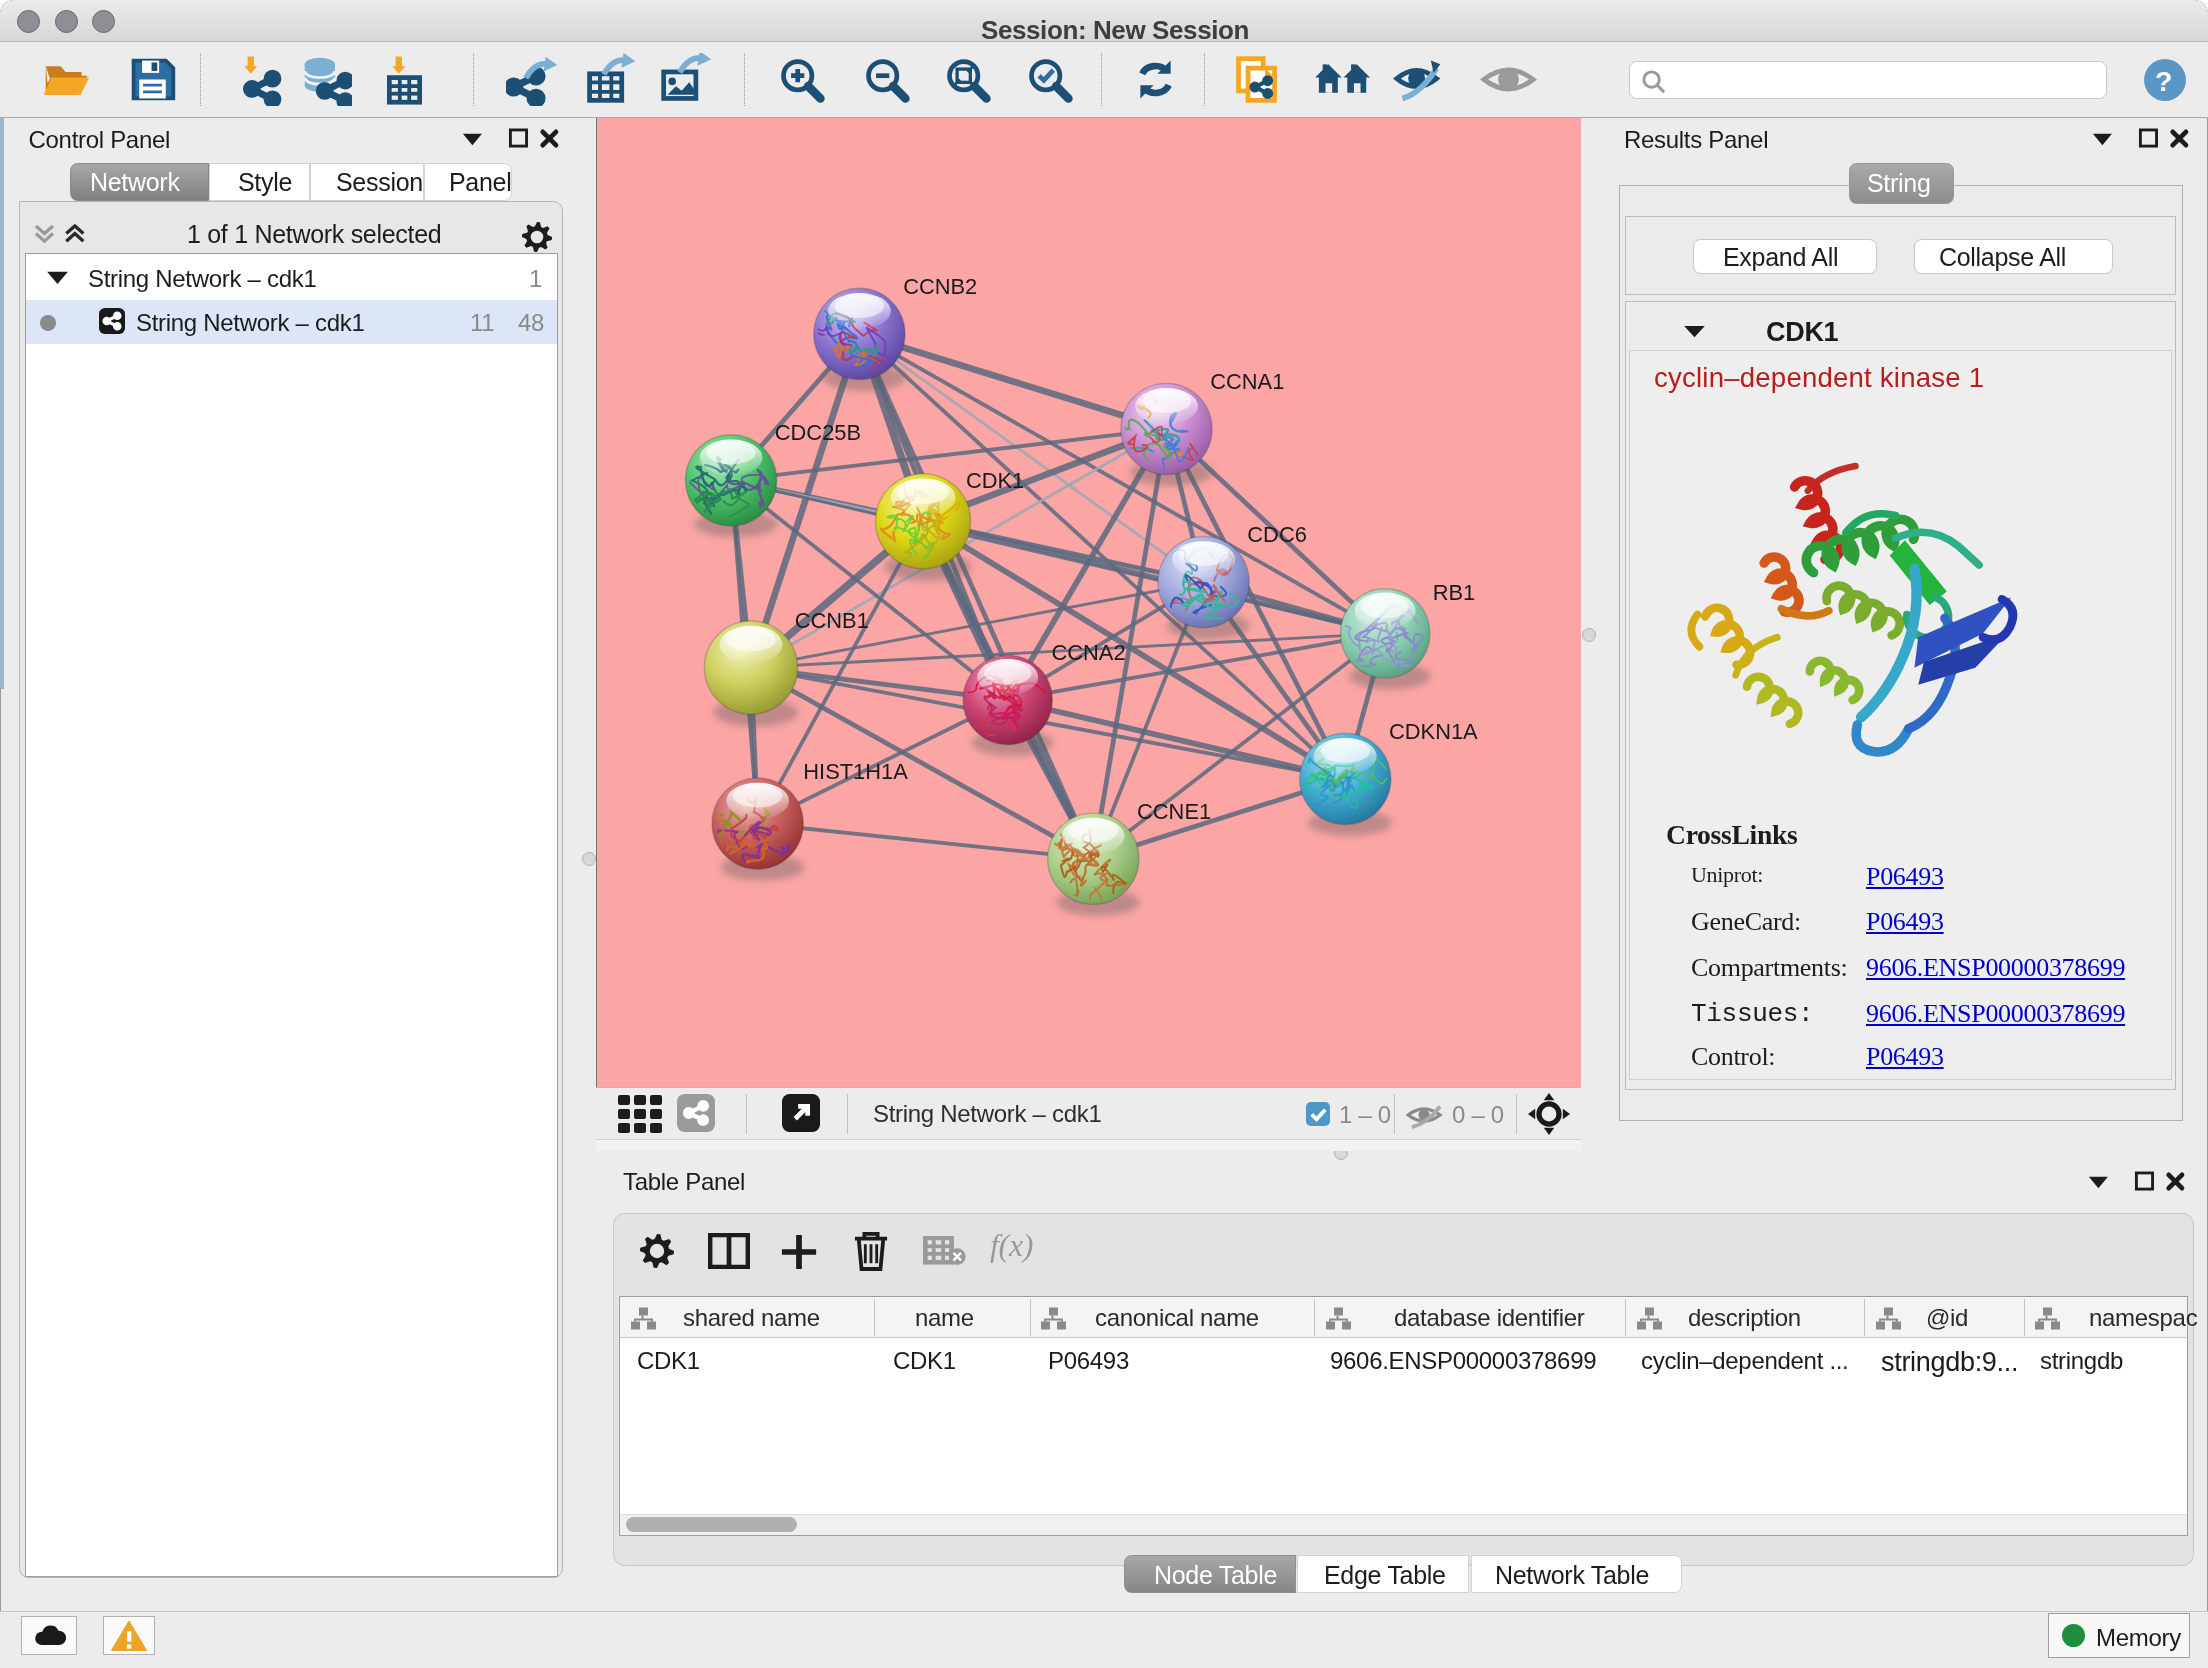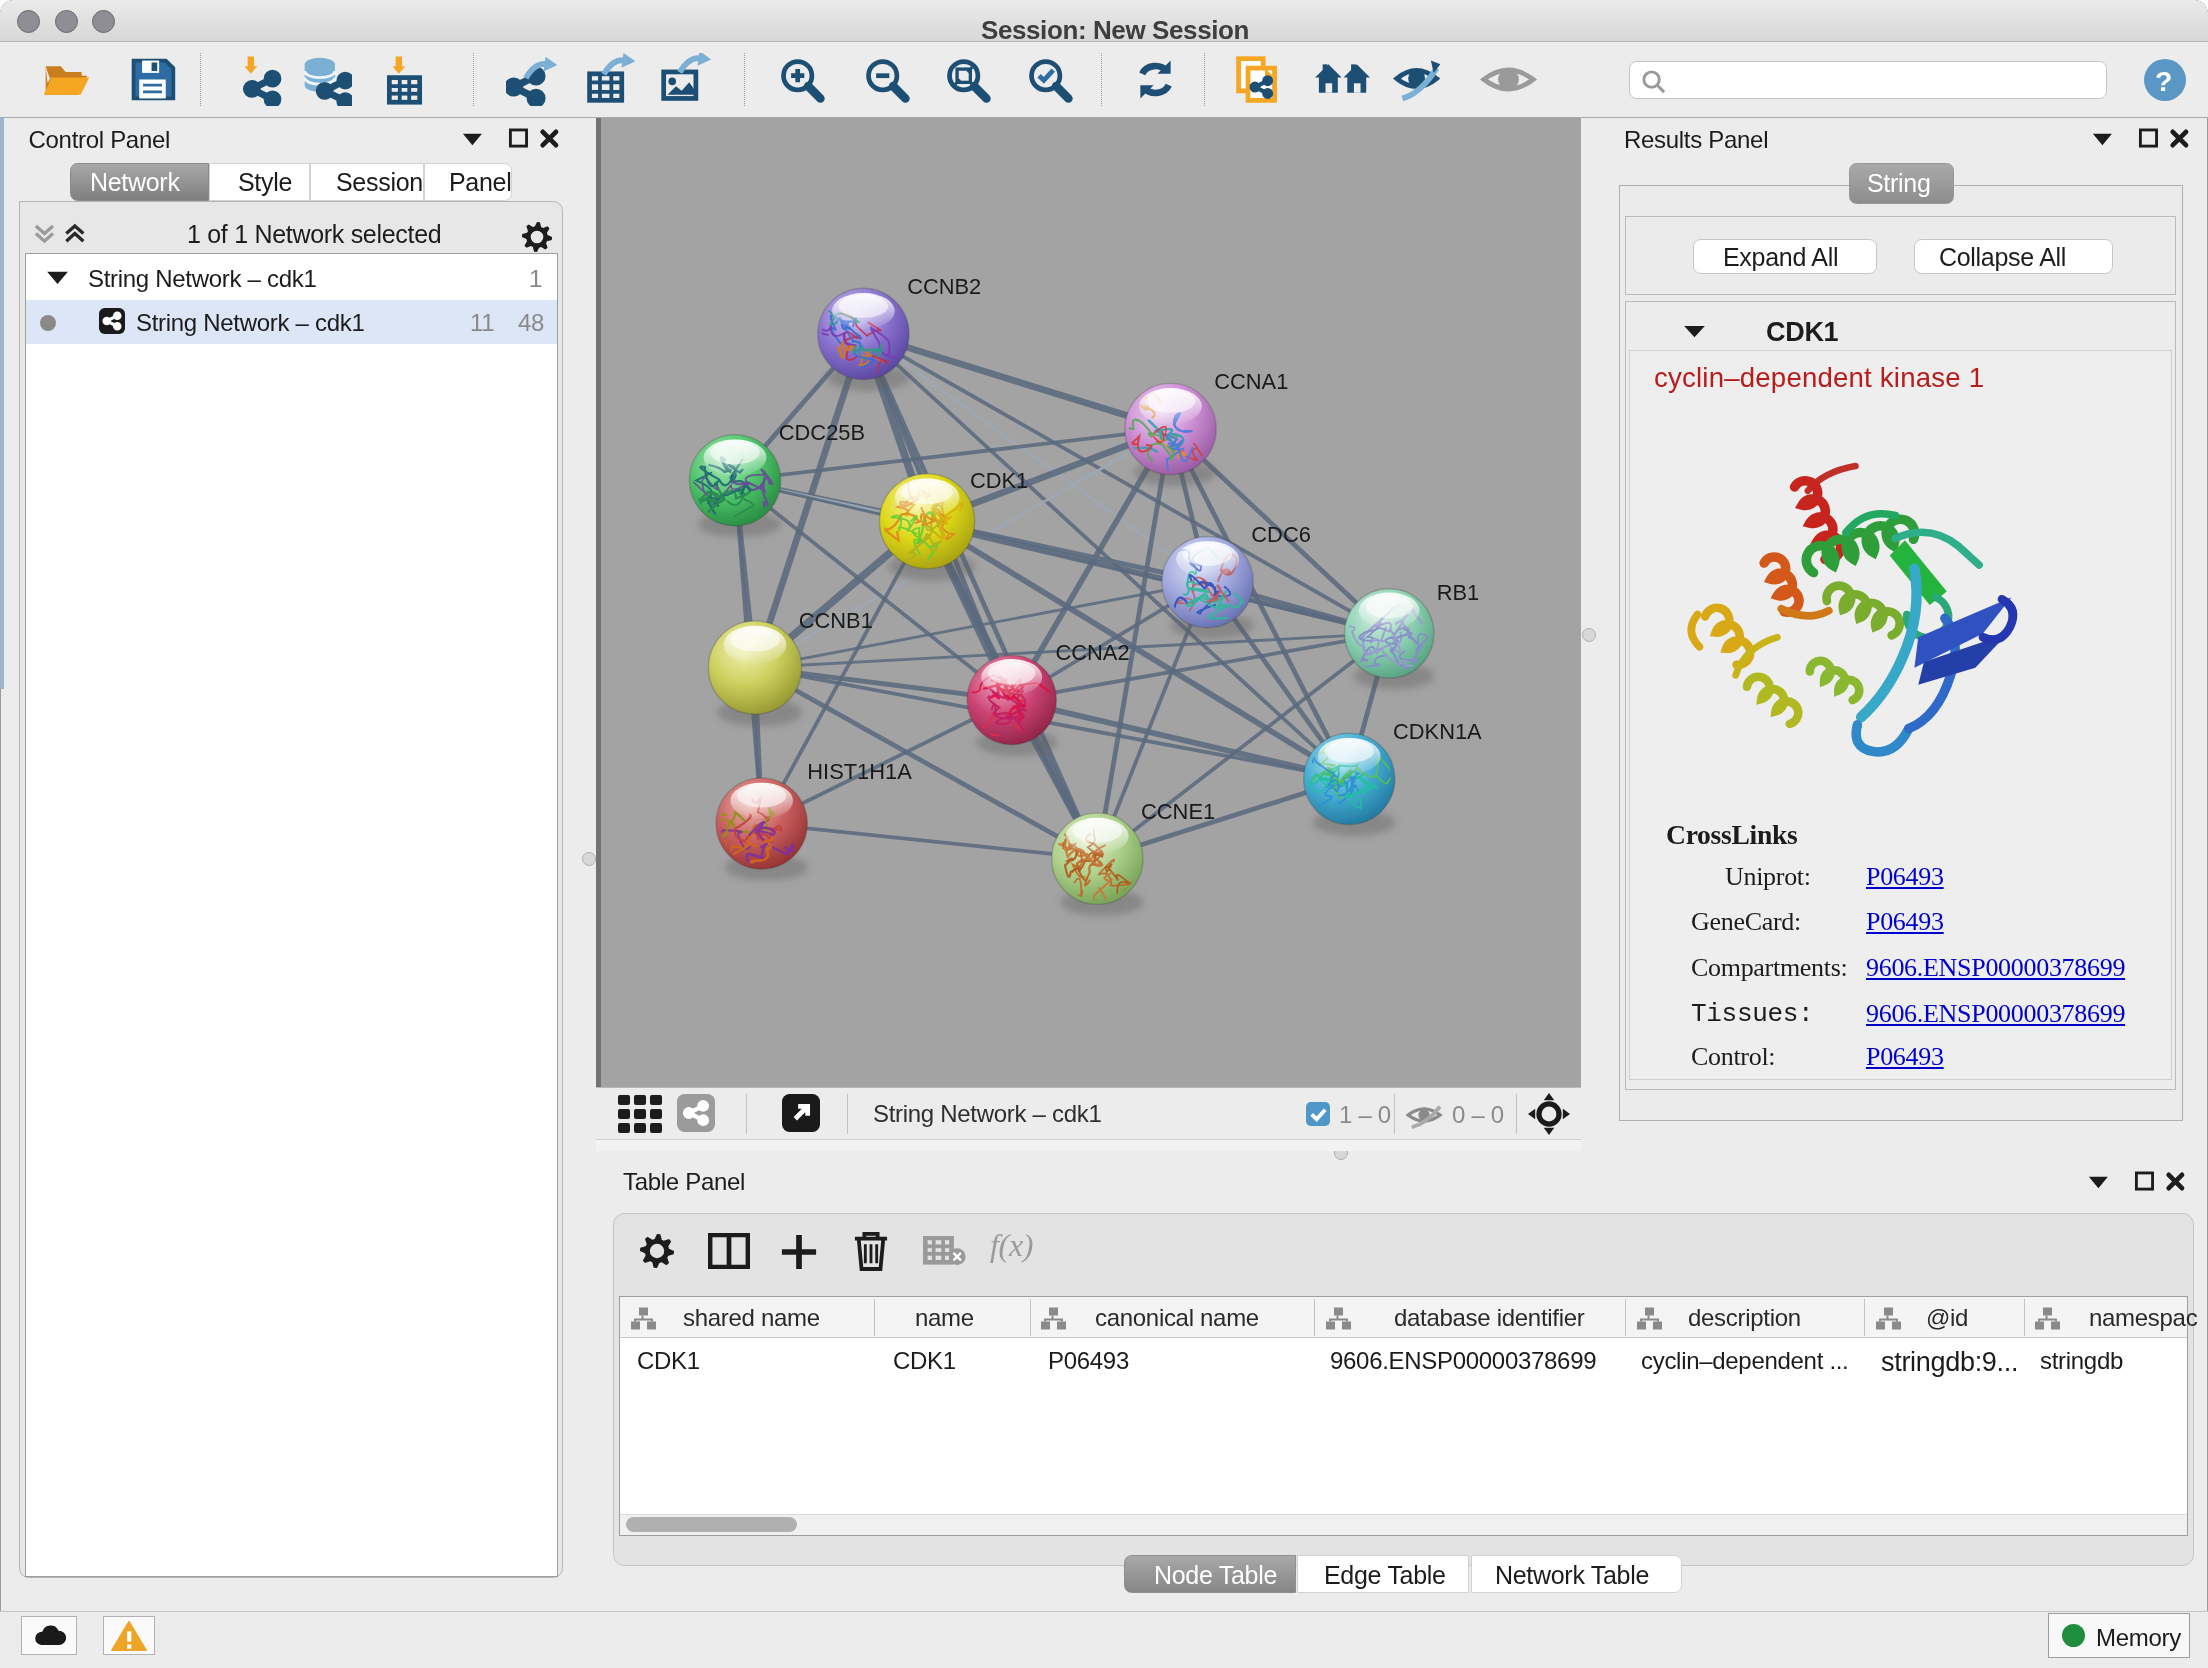--- a/index.html
+++ b/index.html
@@ -191,21 +191,21 @@
         <line x1="8.04" y1="13.5" x2="18.96" y2="8.04"></line>
         <line x1="8.04" y1="13.5" x2="18.96" y2="18.96"></line>
         <circle cx="18.96" cy="8.04" r="2.86"></circle>
         <circle cx="8.04" cy="13.5" r="2.86"></circle>
         <circle cx="18.96" cy="18.96" r="2.86"></circle>
       </g>
     </svg>
     <div class="tx" style="left:136px;top:309px;font-size:24px">String Network – cdk1</div>
     <div class="tx gray" style="left:470px;top:309px;font-size:24px">11</div>
     <div class="tx gray" style="left:518px;top:309px;font-size:24px">48</div>
-    <div class="abs" style="left:596px;top:118px;width:985px;height:969px;background:#a3a3a3;border-left:5px solid #737373">
+    <div class="abs" style="left:596px;top:118px;width:985px;height:969px;background:#fca5a5;border-left:1px solid #737373">
       <svg width="985" height="969" viewBox="0 0 1036 1019" style="position:absolute;left:0;top:0">
         <defs>
           <filter id="nsh" x="-50%" y="-50%" width="200%" height="200%">
             <feGaussianBlur stdDeviation="4"></feGaussianBlur>
           </filter>
           <radialGradient id="gB2" cx="0.38" cy="0.30" r="0.85">
             <stop offset="0" stop-color="#cfc5ee"></stop>
             <stop offset="0.45" stop-color="#8a74d0"></stop>
             <stop offset="0.95" stop-color="#503c98"></stop>
           </radialGradient>
@@ -658,21 +658,21 @@
       <path d="M280 158 a22 22 0 1 1 -30 18" stroke="#2aa87a" stroke-width="8"></path>
       <path d="M186 90 q20 -26 52 -18" stroke="#22a860" stroke-width="8"></path>
       <path d="M258 128 q8 46 -12 92 q-16 38 -44 64" stroke="#38a8c8" stroke-width="11"></path>
       <path d="M198 292 q-6 24 16 28 q24 4 38 -24" stroke="#2f88c8" stroke-width="10"></path>
       <path d="M252 296 q30 -12 44 -56 q12 -38 -6 -60" stroke="#2f6ac8" stroke-width="10"></path>
       <path d="M262 200 L360 158 L330 196 L258 232 Z" fill="#2f52c0" stroke="none"></path>
       <path d="M268 226 L356 196 L322 232 L262 250 Z" fill="#2440a8" stroke="none"></path>
       <path d="M350 160 q18 10 8 30 q-10 18 -28 10" stroke="#2436b0" stroke-width="9"></path>
     </svg>
     <div class="tx" style="left:1666px;top:819px;font-size:27.6px;font-weight:bold;font-family:'Liberation Serif',serif;">CrossLinks</div>
-    <div class="tx" style="left:1691px;top:862px;font-size:26px;font-family:'Liberation Serif',serif;margin-left:34px;">Uniprot:</div>
+    <div class="tx" style="left:1691px;top:862px;font-size:22px;font-family:'Liberation Serif',serif;">Uniprot:</div>
     <div class="tx" style="left:1866px;top:862px;font-size:26px;font-family:'Liberation Serif',serif;color:#0000cc;text-decoration:underline">P06493</div>
     <div class="tx" style="left:1691px;top:907px;font-size:26px;font-family:'Liberation Serif',serif;">GeneCard:</div>
     <div class="tx" style="left:1866px;top:907px;font-size:26px;font-family:'Liberation Serif',serif;color:#0000cc;text-decoration:underline">P06493</div>
     <div class="tx" style="left:1691px;top:953px;font-size:26px;font-family:'Liberation Serif',serif;text-align:center;">Compartments:</div>
     <div class="tx" style="left:1866px;top:953px;font-size:26px;font-family:'Liberation Serif',serif;color:#0000cc;text-decoration:underline">9606.ENSP00000378699</div>
     <div class="tx" style="left:1691px;top:999px;font-size:26px;font-family:Liberation Mono, monospace;">Tissues:</div>
     <div class="tx" style="left:1866px;top:999px;font-size:26px;font-family:'Liberation Serif',serif;color:#0000cc;text-decoration:underline">9606.ENSP00000378699</div>
     <div class="tx" style="left:1691px;top:1042px;font-size:26px;font-family:'Liberation Serif',serif;">Control:</div>
     <div class="tx" style="left:1866px;top:1042px;font-size:26px;font-family:'Liberation Serif',serif;color:#0000cc;text-decoration:underline">P06493</div>
     <div class="tx" style="left:623px;top:1168px;font-size:24px">Table Panel</div>

